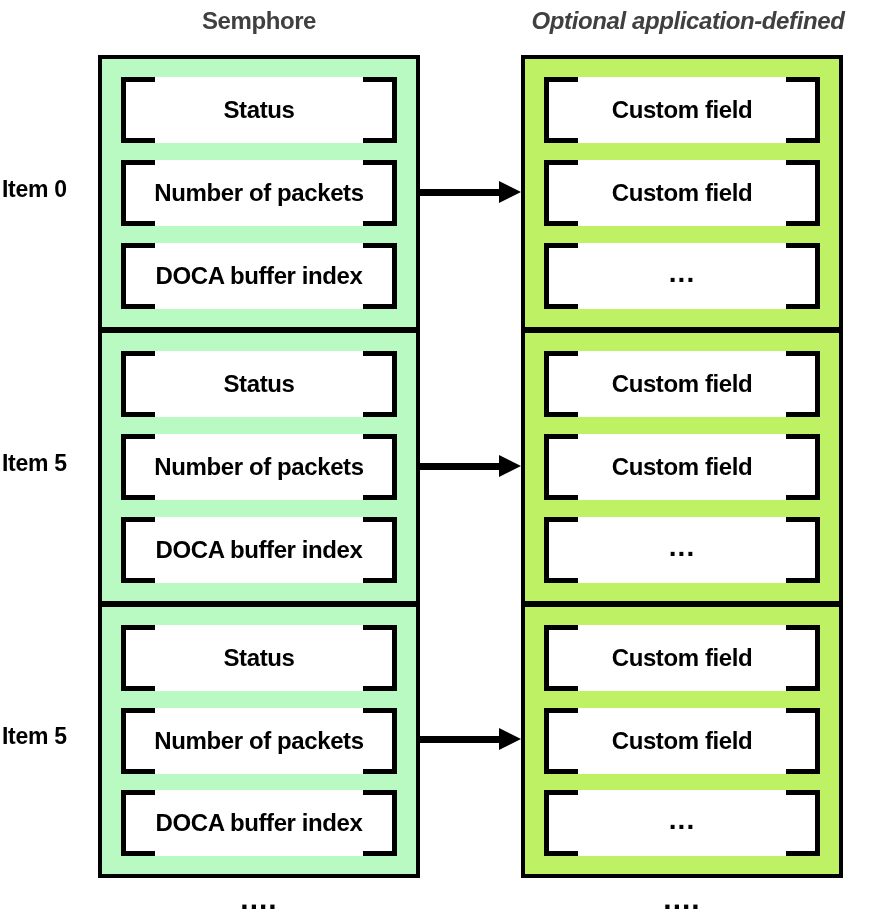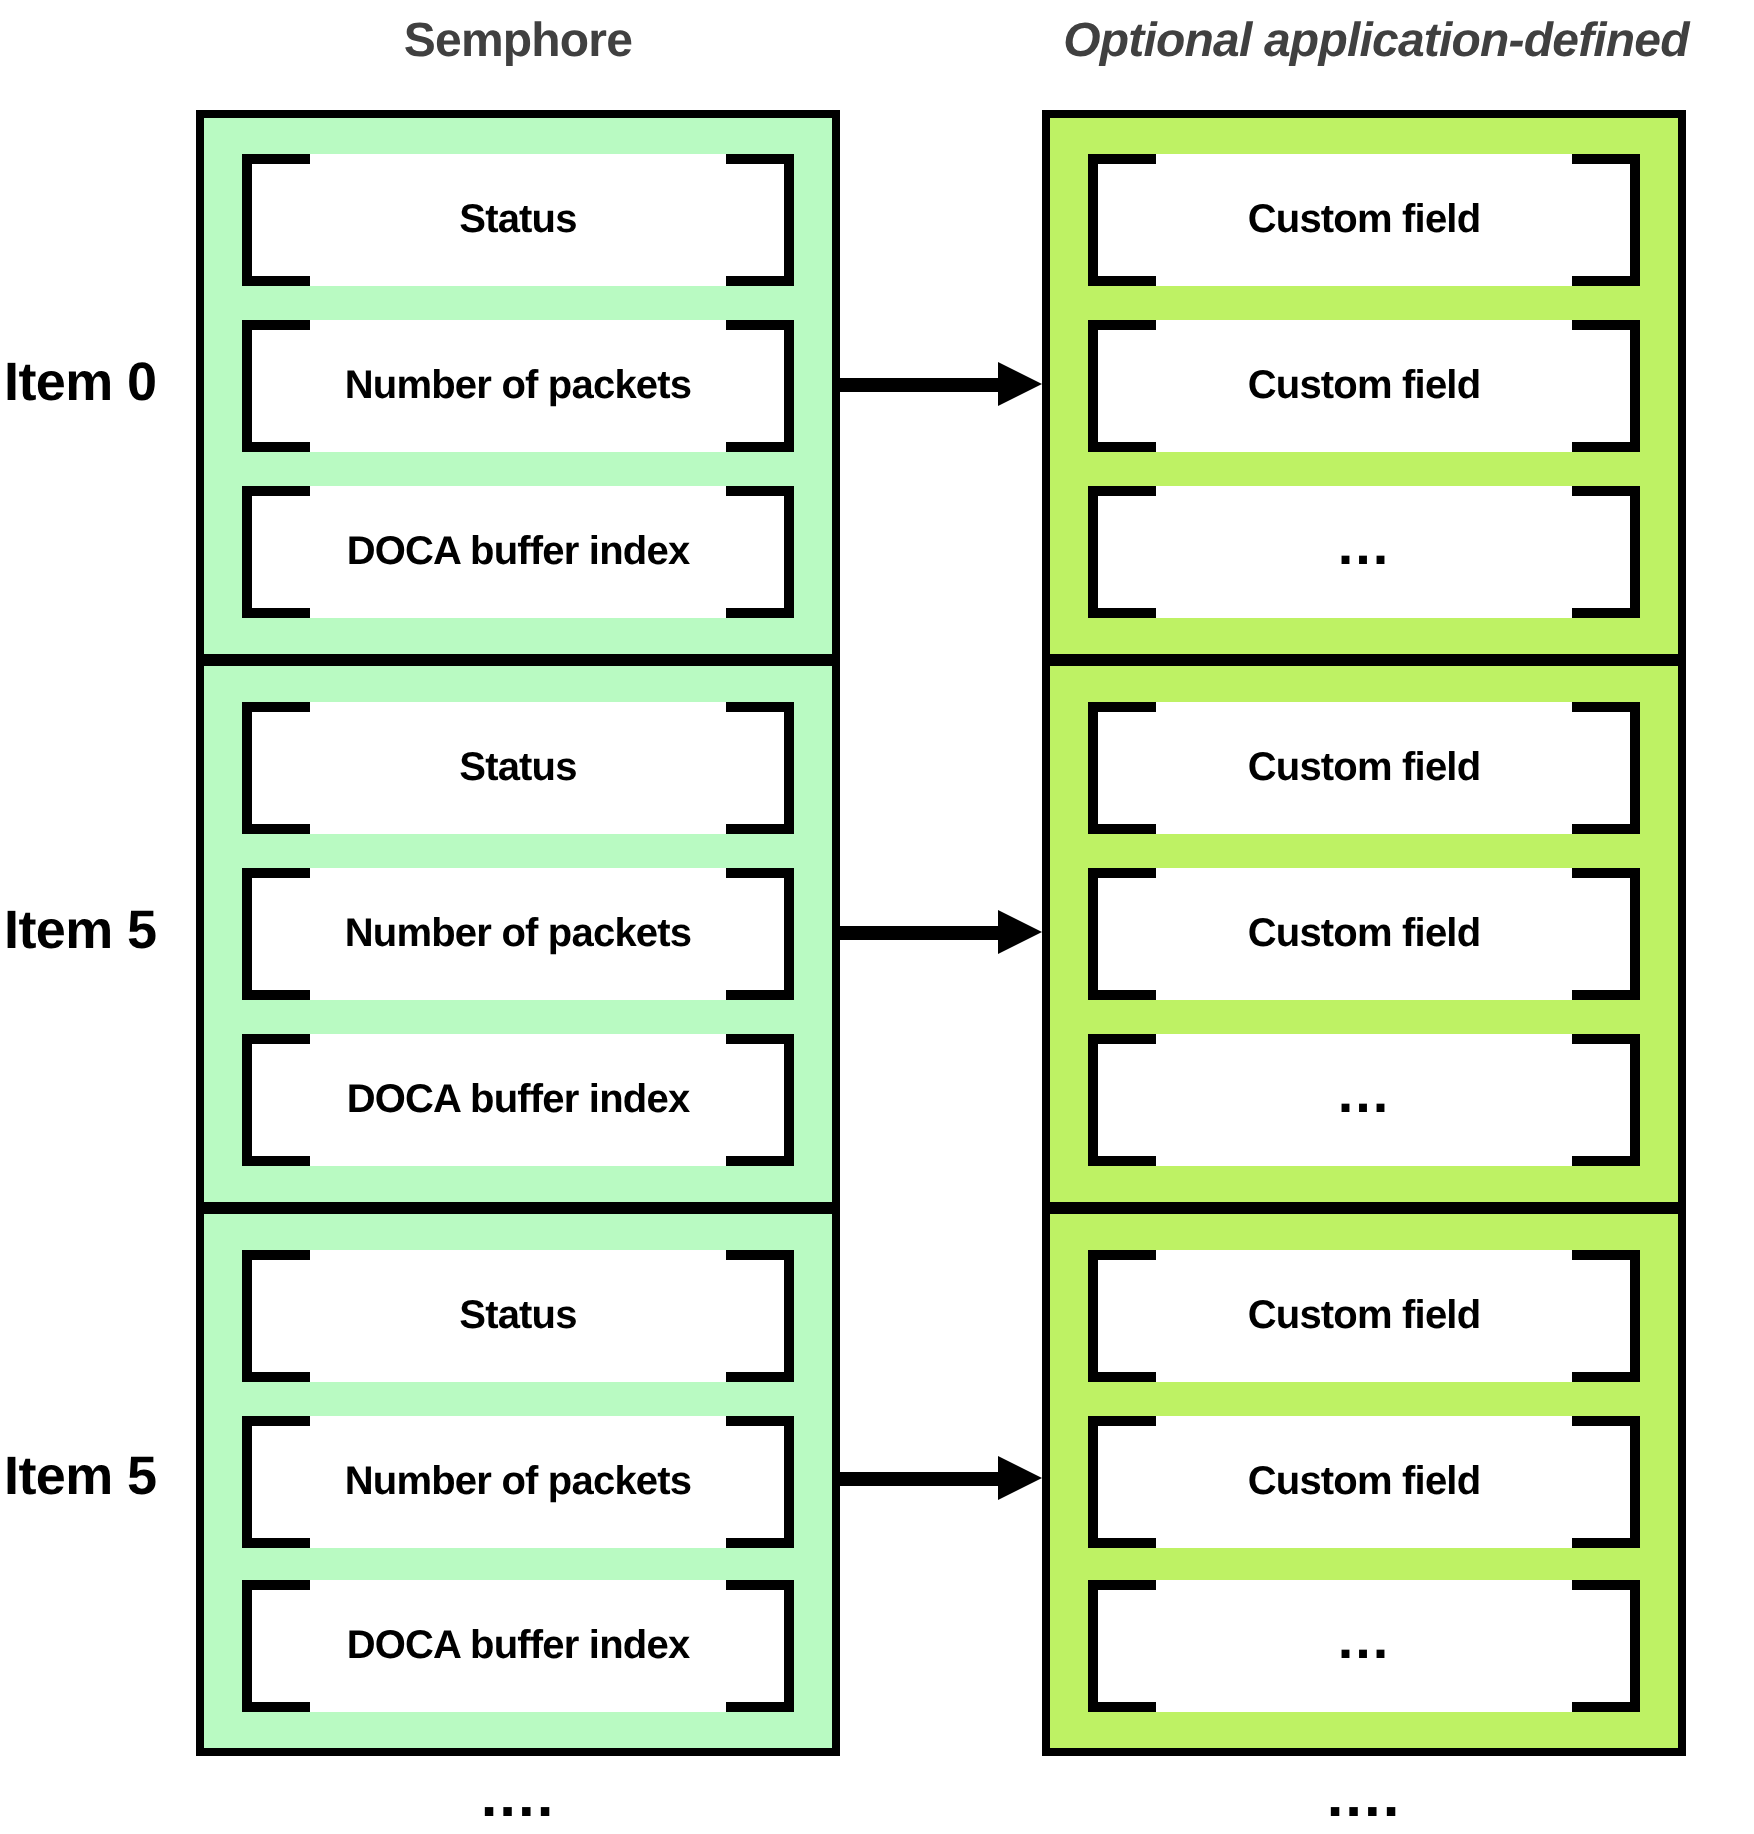--- a/index.html
+++ b/index.html
@@ -29,21 +29,21 @@
   #hdr-semaphore { left: 98px;  width: 322px; }
   #hdr-custom    { left: 496px; width: 384px; font-style: italic; }
 
   
   .item-label {
     position: absolute;
     left: 2px;
     width: 92px;
     text-align: left;
     font-weight: bold;
-    font-size: 27px;
+    font-size: 23px;
     color: #000000;
     letter-spacing: -0.3px;
     white-space: nowrap;
   }
 
   
   .group {
     position: absolute;
     box-sizing: border-box;
     border: 4px solid #000000;
@@ -81,21 +81,21 @@
     height: 5px;
     background:
       linear-gradient(#000, #000) left  top  / 34px 5px no-repeat,
       linear-gradient(#000, #000) right top  / 34px 5px no-repeat;
   }
   .field::before { top: 0; }
   .field::after  { bottom: 0; }
 
   .field-text {
     font-weight: bold;
-    font-size: 20px;
+    font-size: 24px;
     color: #000000;
     letter-spacing: -0.4px;
     white-space: nowrap;
     line-height: 1;
   }
   .field-text.ellipsis {
     font-size: 28px;
     letter-spacing: 1px;
     padding-bottom: 6px;
   }

